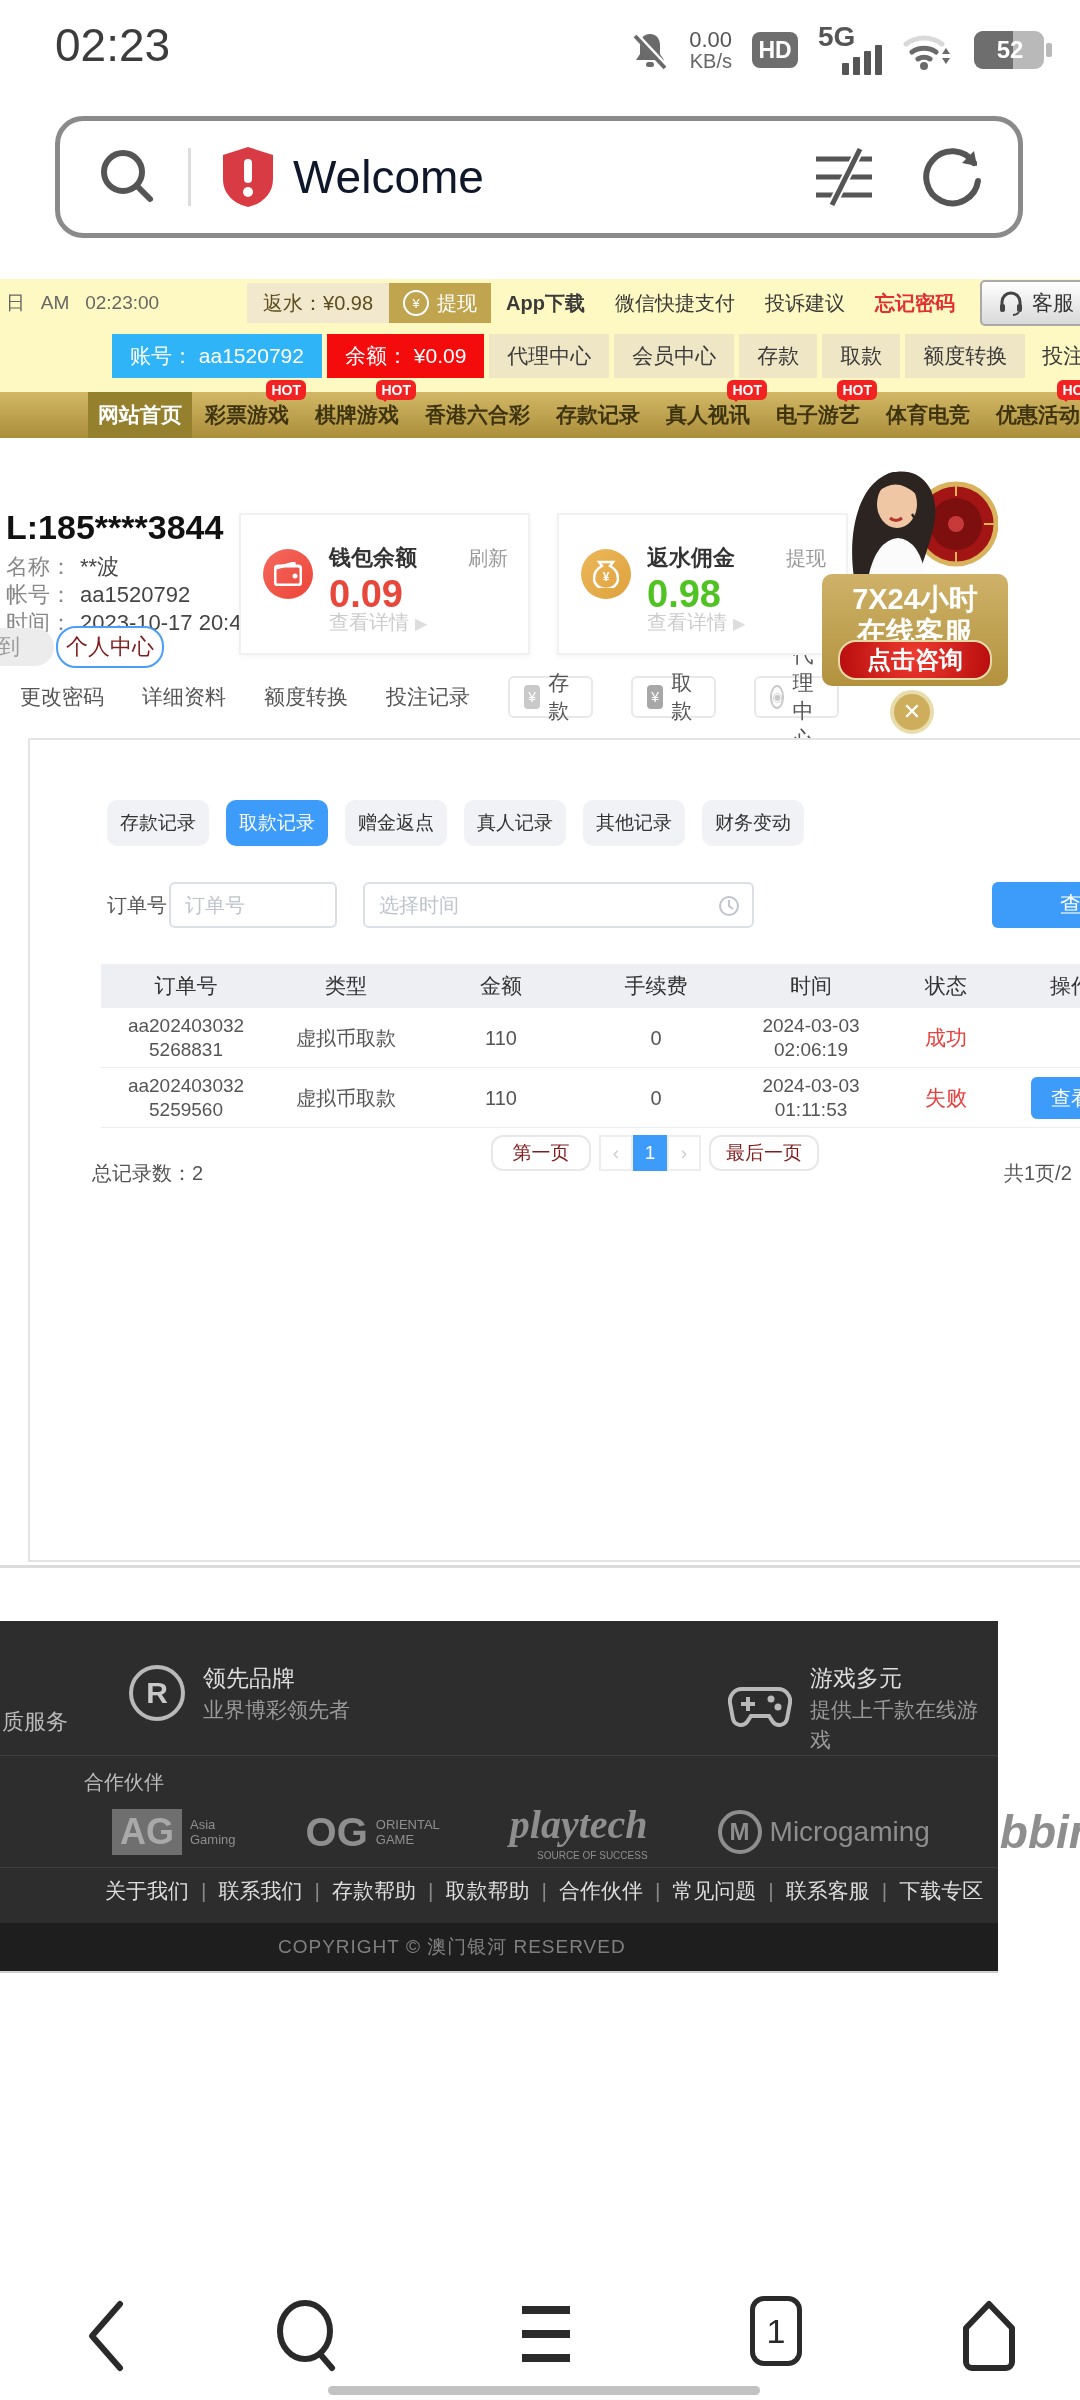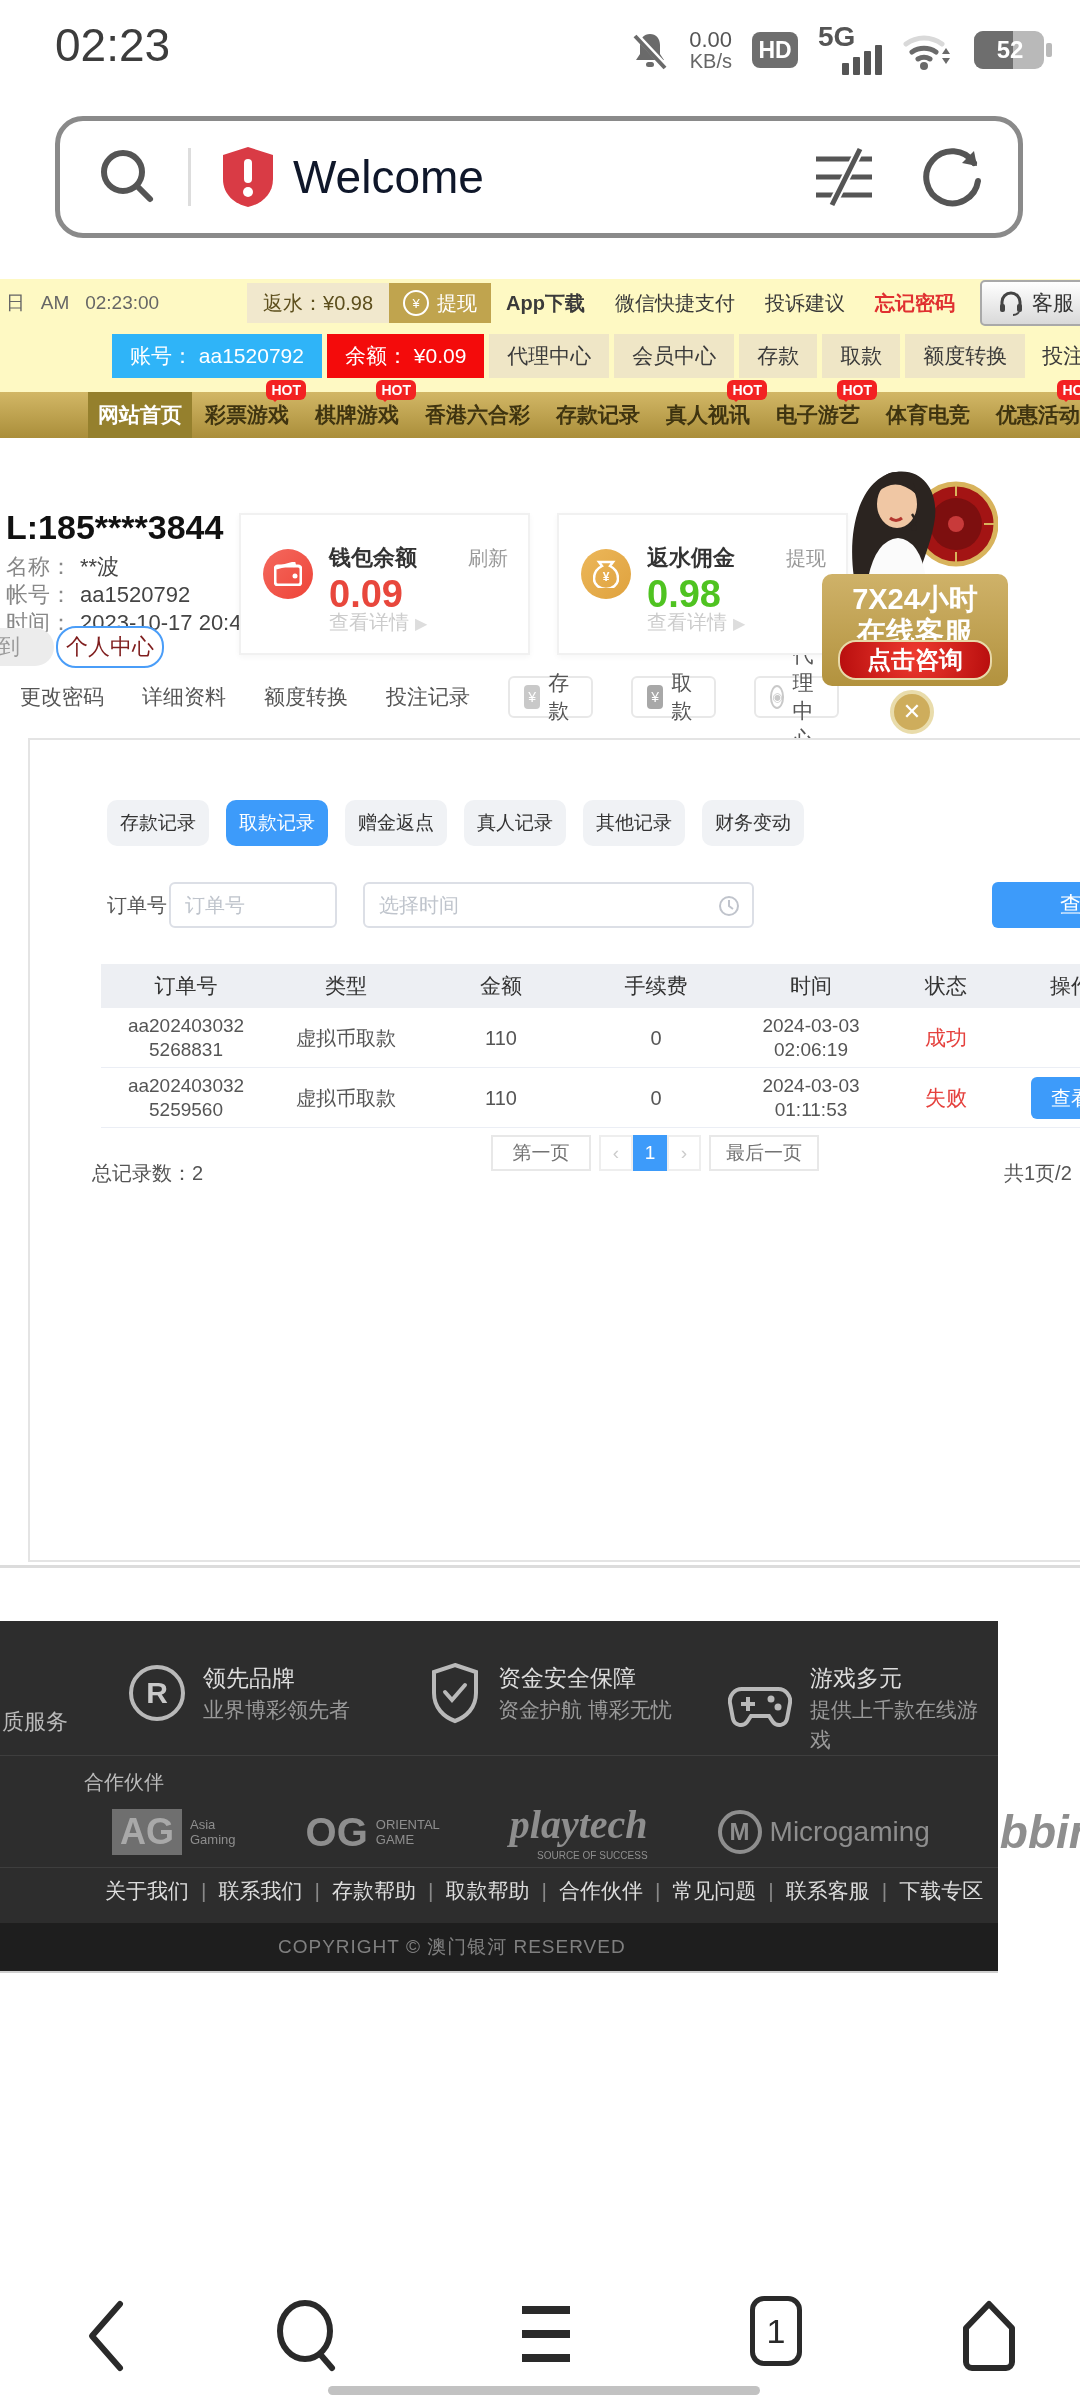--- a/index.html
+++ b/index.html
@@ -135,21 +135,21 @@
   .trow.head{height:44px;background:#edeff3;}
   .trow.body{height:59px;border-bottom:1px solid #ebeef5;}
   .tc{text-align:center;font-size:20px;color:#555;line-height:1.2;}
   .tc.h{font-size:21px;color:#333;}
   .c1{width:170px;}.c2{width:150px;}.c3{width:160px;}.c4{width:150px;}.c5{width:160px;}.c6{width:110px;}.c7{width:140px;}
   .idcell div{font-size:19px;color:#555;line-height:24px;}
   .status-red{color:#e5413d;font-size:21px;}
   .view-btn{width:80px;height:42px;margin:0 auto;background:#3d9bfa;border-radius:6px;color:#fff;font-size:20px;
     display:flex;align-items:center;justify-content:center;}
   .pager{position:absolute;left:461px;top:395px;display:flex;gap:8px;align-items:center;}
-  .pg{height:36px;border:2px solid #e8e8e8;border-radius:0;color:#737373;font-size:19px;background:#fff;
+  .pg{height:36px;border:2px solid #e8e8e8;border-radius:12px;color:#7f1d1d;font-size:19px;background:#fff;
     display:flex;align-items:center;justify-content:center;box-sizing:border-box;}
   .pg.w1{width:100px;}.pg.w2{width:110px;}
   .pg-group{display:flex;}
   .pg-cell{width:34px;height:36px;border:2px solid #eee;background:#fff;color:#ccc;font-size:19px;
     display:flex;align-items:center;justify-content:center;box-sizing:border-box;}
   .pg-cell.cur{background:#3d9bfa;border-color:#3d9bfa;color:#fff;}
   .total-txt{position:absolute;left:62px;top:420px;font-size:20px;color:#555;}
   .pageinfo{position:absolute;left:974px;top:420px;font-size:20px;color:#555;white-space:nowrap;}
   .page-endline{position:absolute;left:0;top:1565px;width:1080px;height:3px;background:#dcdcdc;}
 
@@ -516,32 +516,20 @@
   <div class="footer">
     <div class="ft-partial">质服务</div>
 
     <div class="feat" style="left:129px">
       <span class="rcirc">R</span>
       <span>
           <div class="tt">领先品牌</div>
           <div class="ss">业界博彩领先者</div>
         </span>
     </div>
-    <div class="feat" style="left:430px">
-      <span>
-        <svg width="50" height="62" viewBox="0 0 50 62">
-            <path d="M25 3 L46 10 V31 C46 46 36 55 25 59 C14 55 4 46 4 31 V10 Z" fill="none" stroke="#b9b9b9" stroke-width="4"></path>
-            <path d="M15 30 l7 8 13 -15" fill="none" stroke="#b9b9b9" stroke-width="4" stroke-linecap="round"></path>
-          </svg>
-      </span>
-      <span>
-          <div class="tt">资金安全保障</div>
-          <div class="ss">资金护航 博彩无忧</div>
-        </span>
-    </div>
     <div class="feat" style="left:728px">
       <span>
         <svg width="64" height="46" viewBox="0 0 64 46">
             <path d="M14 4 h36 a12 12 0 0 1 12 14 l-3 16 a8 8 0 0 1 -14 3 l-4 -6 h-18 l-4 6 a8 8 0 0 1 -14 -3 l-3 -16 A12 12 0 0 1 14 4z" fill="none" stroke="#b9b9b9" stroke-width="4"></path>
             <line x1="20" y1="12" x2="20" y2="26" stroke="#b9b9b9" stroke-width="4"></line>
             <line x1="13" y1="19" x2="27" y2="19" stroke="#b9b9b9" stroke-width="4"></line>
             <circle cx="43" cy="14" r="3.5" fill="#b9b9b9"></circle>
             <circle cx="50" cy="22" r="3.5" fill="#b9b9b9"></circle>
           </svg>
       </span>

